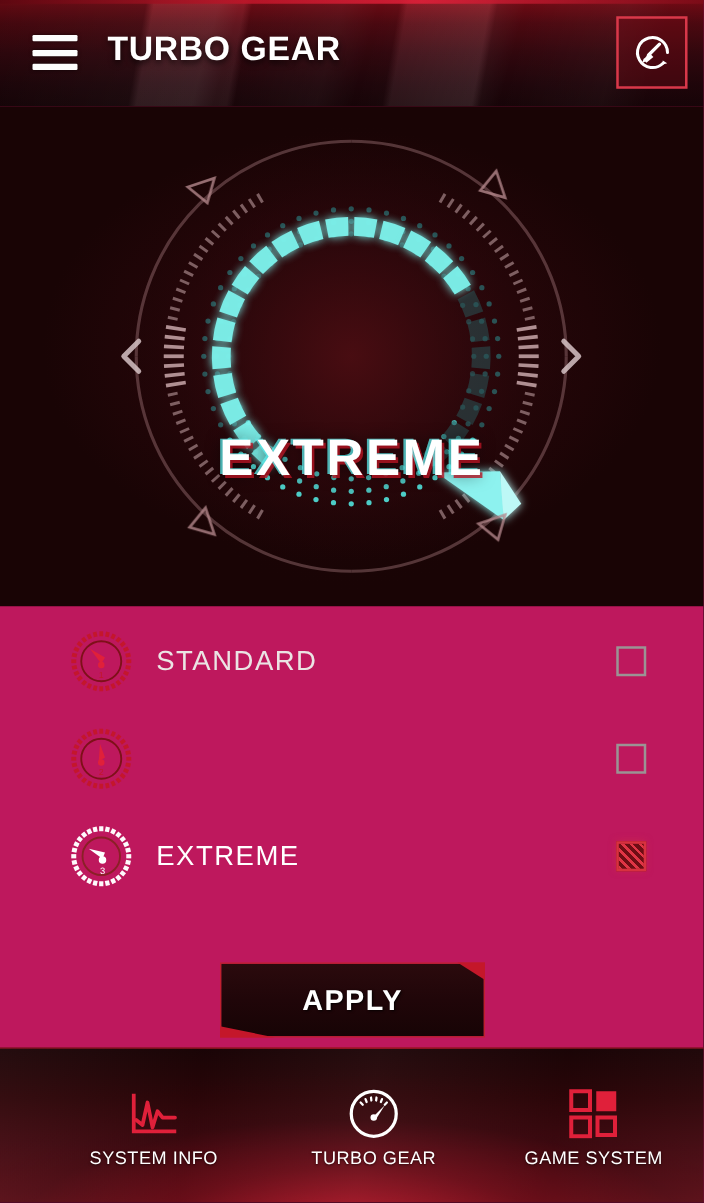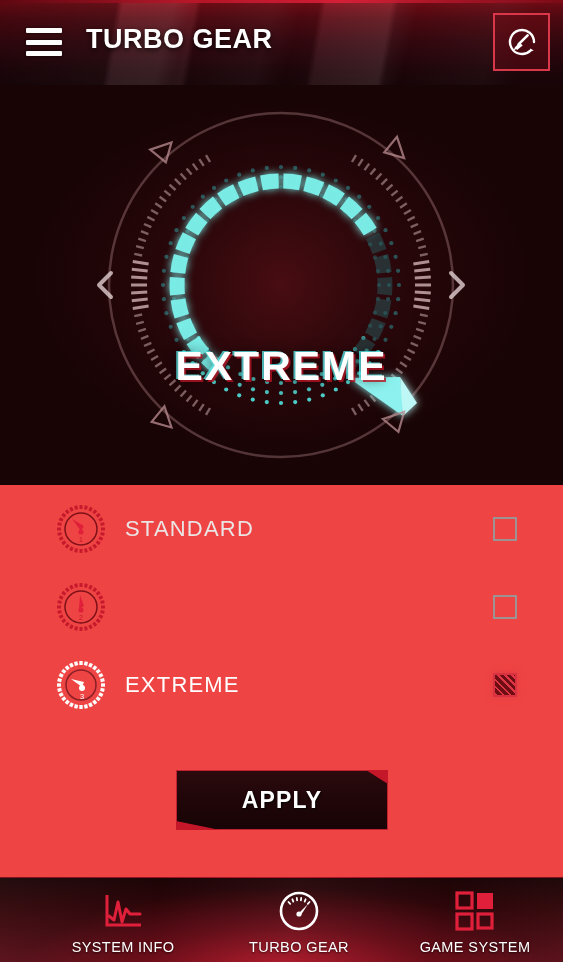--- a/index.html
+++ b/index.html
@@ -5,21 +5,21 @@
   * { box-sizing: border-box; margin: 0; padding: 0; }
   html, body {
     width: 563px; height: 962px;
     background: #000;
     font-family: "Liberation Sans", sans-serif;
     overflow: hidden;
   }
   #app {
     position: relative;
     width: 563px; height: 962px;
-    background: #ef4444;
+    background: #be185d;
     overflow: hidden;
     text-decoration: underline;
   }
 
   
   #header {
     position: absolute; top: 0; left: 0;
     width: 563px; height: 85px;
     background:
       linear-gradient(105deg, rgba(255,255,255,0.00) 0%, rgba(255,255,255,0.05) 30%, rgba(255,255,255,0.00) 33%,
@@ -154,21 +154,21 @@
     color: #ffffff;
     text-shadow: 1px 1px 2px rgba(0,0,0,.8);
     font-stretch: condensed;
     z-index: 2;
     text-align: right;
   }
 
   
   #navbar {
     position: absolute; left: 0; bottom: 0;
-    width: 563px; height: 85px;
+    width: 563px; height: 124px;
     background:
       radial-gradient(ellipse 380px 130px at 50% 120%, rgba(220,26,48,0.75) 0%, rgba(150,16,32,0.45) 40%, rgba(60,6,14,0.15) 70%, rgba(0,0,0,0) 100%),
       linear-gradient(180deg, #1d0507 0%, #2e0609 30%, #430a11 62%, #5e0f18 100%);
     display: flex;
     border-top: 1px solid rgba(200,30,50,0.35);
     padding-left: 35px;
   }
   #navbar::before {
     content: ""; position: absolute; left: 0; top: 0; width: 100%; height: 100%;
     background: linear-gradient(100deg, rgba(255,255,255,0.03) 0%, rgba(0,0,0,0.12) 28%, rgba(255,255,255,0.03) 52%, rgba(0,0,0,0.10) 78%, rgba(255,255,255,0.02) 100%);

